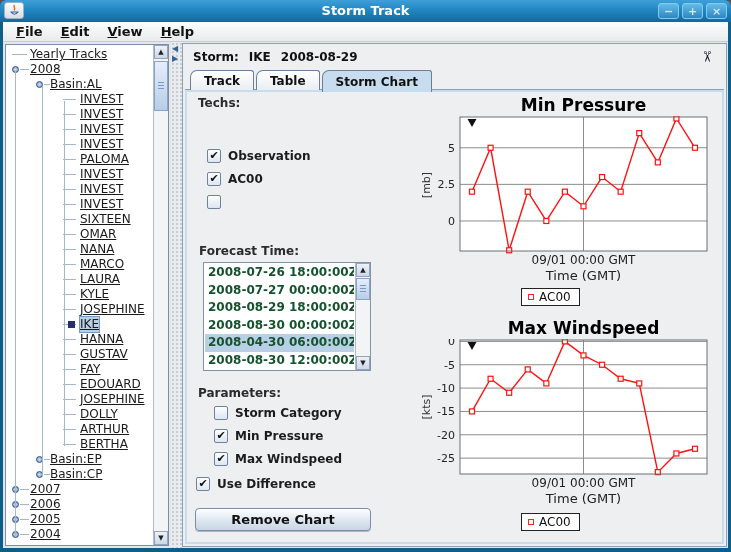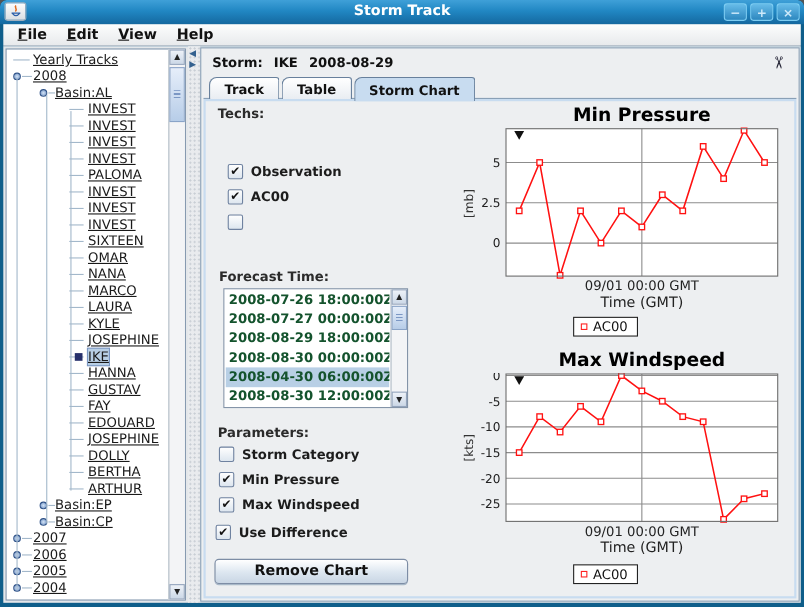--- a/index.html
+++ b/index.html
@@ -229,25 +229,25 @@
           <div class="tree-row">
             <span class="dash" style="left: 57px; width: 13px;"></span>
             <span class="lbl" style="left: 74px;">JOSEPHINE</span>
           </div>
           <div class="tree-row">
             <span class="dash" style="left: 57px; width: 13px;"></span>
             <span class="lbl" style="left: 74px;">DOLLY</span>
           </div>
           <div class="tree-row">
             <span class="dash" style="left: 57px; width: 13px;"></span>
+            <span class="lbl" style="left: 74px;">ARTHUR</span>
+          </div>
+          <div class="tree-row">
+            <span class="dash" style="left: 57px; width: 13px;"></span>
             <span class="lbl" style="left: 74px;">BERTHA</span>
-          </div>
-          <div class="tree-row">
-            <span class="dash" style="left: 57px; width: 13px;"></span>
-            <span class="lbl" style="left: 74px;">ARTHUR</span>
           </div>
           <div class="tree-row">
             <span class="dash" style="left: 38px; width: 6px;"></span>
             <span class="knob" style="left: 30px;"></span>
             <span class="lbl" style="left: 44px;">Basin:EP</span>
           </div>
           <div class="tree-row">
             <span class="dash" style="left: 38px; width: 6px;"></span>
             <span class="knob" style="left: 30px;"></span>
             <span class="lbl" style="left: 44px;">Basin:CP</span>
@@ -332,21 +332,21 @@
             <div class="list-row">2008-08-30 12:00:00Z</div>
           </div>
         <div class="sb vert">
           <div class="sb-btn up">▲</div>
           <div class="sb-thumb" style="top:15px;height:22px;"></div>
           <div class="sb-btn down">▼</div>
         </div>
       </div>
 
       <div class="panel-label" style="left:15px;top:342px;">Parameters:</div>
-      <div class="cb-list" id="params-list" style="left:16px;top:357px;">
+      <div class="cb-list" id="params-list" style="left:31px;top:357px;">
           <div class="cb-row">
             <span class="cb"></span>
             <span class="cb-label">Storm Category</span>
           </div>
           <div class="cb-row">
             <span class="cb">✔</span>
             <span class="cb-label">Min Pressure</span>
           </div>
           <div class="cb-row">
             <span class="cb">✔</span>

